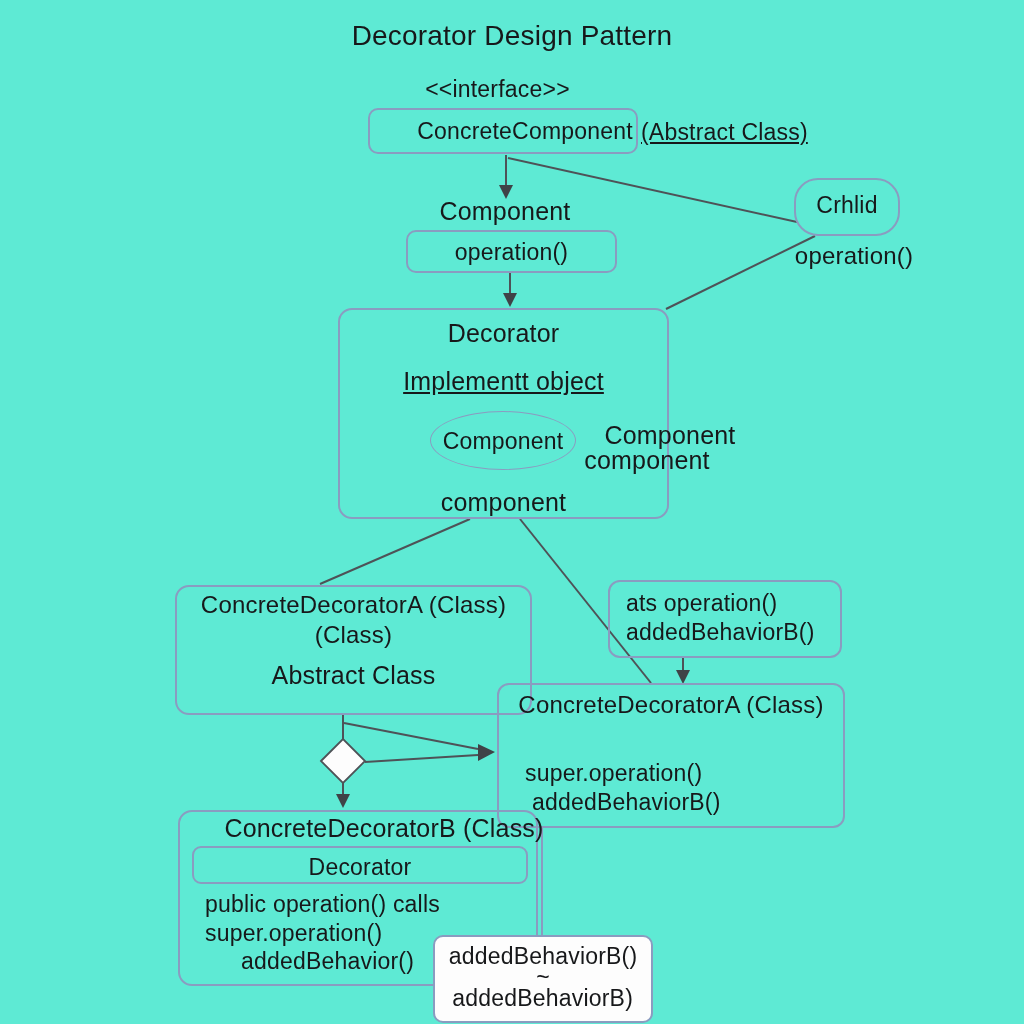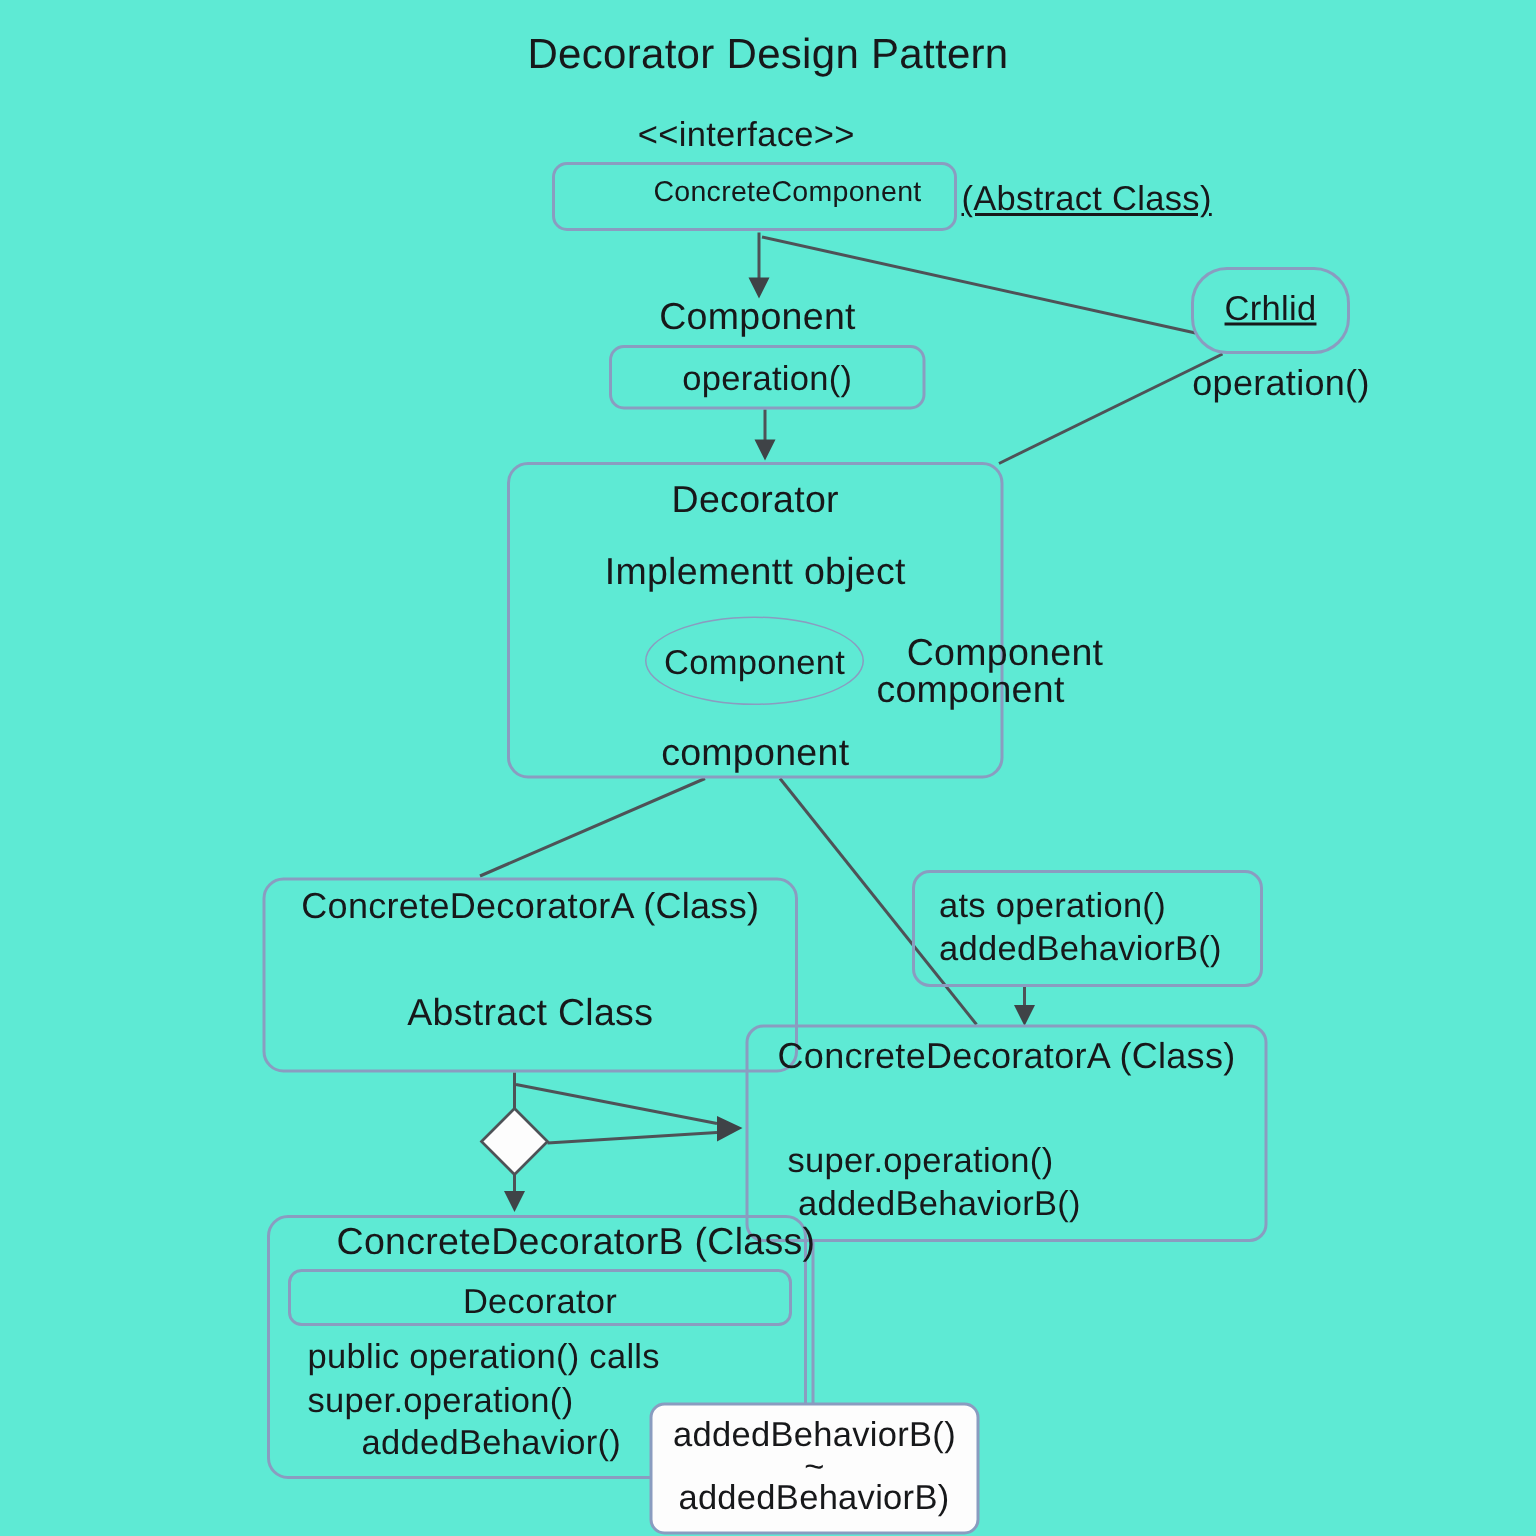--- a/index.html
+++ b/index.html
@@ -82,37 +82,38 @@
   <div class="box" style="left:608px;top:580px;width:234px;height:78px;border-radius:12px;"></div>
   <div class="box" style="left:497px;top:683px;width:348px;height:145px;border-radius:12px;"></div>
   <div class="box" style="left:178px;top:810px;width:360px;height:176px;border-radius:14px;"></div>
   <div class="box" style="left:192px;top:846px;width:336px;height:38px;border-radius:9px;"></div>
   <div class="box opaque" style="left:433px;top:935px;width:220px;height:88px;border-radius:10px;"></div>
 
   <div class="t c" style="left:0;top:20px;width:1024px;font-size:28px;">Decorator Design Pattern</div>
 
   <div class="t c" style="left:385px;top:76px;width:225px;font-size:23px;">&lt;&lt;interface&gt;&gt;</div>
 
-  <div class="t c" style="left:368px;top:118px;width:314px;font-size:19px;">ConcreteComponent</div>
+  <div class="t c" style="left:368px;top:118px;width:314px;font-size:23px;">ConcreteComponent</div>
   <div class="t l" style="left:641px;top:119px;width:200px;font-size:23px;text-decoration:underline;">(Abstract Class)</div>
 
   <div class="t c" style="left:420px;top:197px;width:170px;font-size:25px;">Component</div>
   <div class="t c" style="left:406px;top:239px;width:211px;font-size:23px;">operation()</div>
 
-  <div class="t c" style="left:794px;top:192px;width:106px;font-size:23px;text-decoration:underline;">Crhlid</div>
+  <div class="t c" style="left:794px;top:192px;width:106px;font-size:23px;">Crhlid</div>
   <div class="t c" style="left:788px;top:242px;width:132px;font-size:24px;">operation()</div>
 
   <div class="t c" style="left:338px;top:319px;width:331px;font-size:25px;">Decorator</div>
-  <div class="t c" style="left:338px;top:367px;width:331px;font-size:25px;">Implementt object</div>
+  <div class="t c" style="left:338px;top:367px;width:331px;font-size:25px;text-decoration:underline;">Implementt object</div>
   <div class="t c" style="left:430px;top:428px;width:146px;font-size:23px;">Component</div>
   <div class="t c" style="left:600px;top:421px;width:140px;font-size:25px;">Component</div>
   <div class="t c" style="left:578px;top:446px;width:138px;font-size:25px;">component</div>
   <div class="t c" style="left:338px;top:488px;width:331px;font-size:25px;">component</div>
 
   <div class="t c" style="left:175px;top:591px;width:357px;font-size:24px;">ConcreteDecoratorA (Class)</div>
+  <div class="t c" style="left:175px;top:621px;width:357px;font-size:24px;">(Class)</div>
   <div class="t c" style="left:175px;top:661px;width:357px;font-size:25px;">Abstract Class</div>
 
   <div class="t l" style="left:626px;top:590px;width:210px;font-size:23px;">ats operation()</div>
   <div class="t l" style="left:626px;top:619px;width:210px;font-size:23px;">addedBehaviorB()</div>
 
   <div class="t c" style="left:497px;top:691px;width:348px;font-size:24px;">ConcreteDecoratorA (Class)</div>
   <div class="t l" style="left:525px;top:760px;width:320px;font-size:23px;">super.operation()</div>
   <div class="t l" style="left:532px;top:789px;width:320px;font-size:23px;">addedBehaviorB()</div>
 
   <div class="t c" style="left:178px;top:814px;width:360px;font-size:25px;margin-left:26px;">ConcreteDecoratorB (Class)</div>

